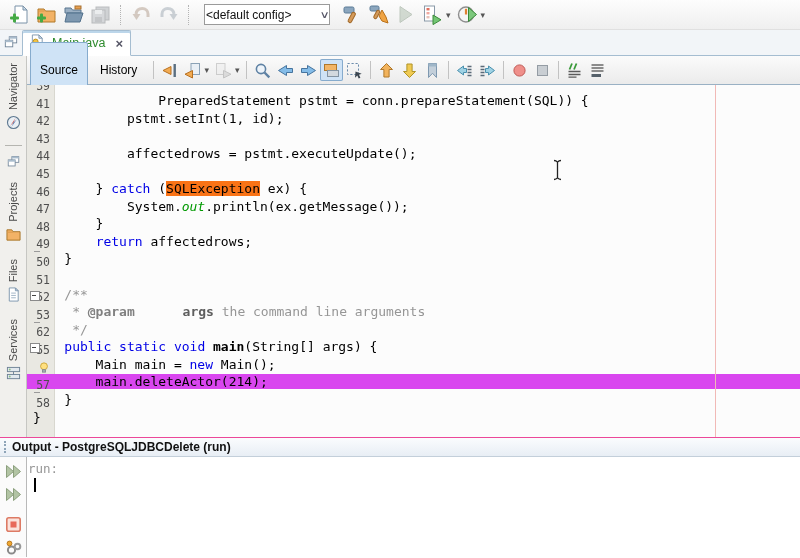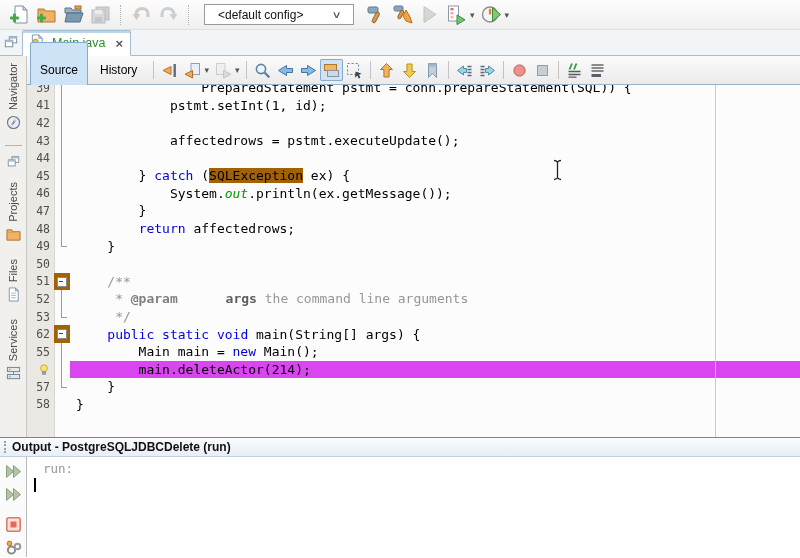--- a/index.html
+++ b/index.html
@@ -9,21 +9,21 @@
   
   .main-toolbar{position:absolute;left:0;top:0;width:100%;height:30px;
     background:linear-gradient(#fdfdfd,#efefef);border-bottom:1px solid #e0e0e0;
     display:flex;align-items:center;padding-left:6px;box-sizing:border-box;}
   .tbtn{width:27px;height:26px;display:flex;align-items:center;justify-content:center;flex:none;}
   .tbtn svg{width:21px;height:21px;}
   .tbtn.disabled{opacity:.55;filter:grayscale(.5);}
   .tb-sep{width:1px;height:20px;border-left:1px dotted #b4b4b4;margin:0 6px;flex:none;}
   .dd-arrow{font-size:9px;color:#555;margin:0 3px 0 0;flex:none;}
   .combo{width:122px;height:19px;background:#fff;border:1px solid #9a9a9a;margin:0 8px;
-    display:flex;align-items:center;justify-content:space-between;padding:0 13px;
+    display:flex;align-items:center;justify-content:space-between;padding:0 1px;
     font-size:12px;color:#111;flex:none;}
   .combo .chev{color:#556;font-size:10px;transform:scaleX(1.4);}
 
   
   .tab-row{position:absolute;left:0;top:30px;width:100%;height:26px;background:#f2f5f8;
     border-bottom:1px solid #a5bdd1;display:flex;align-items:flex-end;box-sizing:border-box;}
   .dock-btn{width:22px;height:20px;display:flex;align-items:center;justify-content:center;margin-bottom:3px;}
   .dock-btn svg{width:14px;height:14px;}
   .tab{height:24px;background:#fff;border:1px solid #a5bdd1;border-bottom:1px solid #fff;
     display:flex;align-items:center;gap:7px;padding:0 7px;position:relative;top:1px;
@@ -52,53 +52,53 @@
   .etbtn.selected{background:#cfe3f6;box-shadow:inset 0 0 0 1px #86abcd;}
   .etbtn.disabled{opacity:.5;filter:grayscale(.8);}
   .et-sep{width:1px;height:18px;background:#c2c2c2;margin:0 4px;flex:none;}
 
   
   .editor{position:absolute;left:27px;top:85px;right:0;height:352px;background:#fcfcfc;overflow:hidden;}
   .gutter-bg{position:absolute;left:0;top:0;bottom:0;width:27px;background:#e9e8e2;border-right:1px solid #d8d7cf;}
   .fold-bg{position:absolute;left:28px;top:0;bottom:0;width:15px;background:#fcfcfc;}
   .margin-line{position:absolute;left:688px;top:0;bottom:0;width:1px;background:#f1b9b6;}
   .code-rows{position:absolute;left:0;top:-6px;right:0;}
-  .row{display:flex;height:17.6px;font:13px "DejaVu Sans Mono",monospace;white-space:pre;align-items:center;}
+  .row{display:flex;height:17.6px;font:13px "DejaVu Sans Mono",monospace;white-space:pre;align-items:center;flex-direction:column;}
   .gut{width:27px;flex:none;align-self:stretch;display:flex;align-items:center;justify-content:flex-end;
        padding-right:4px;box-sizing:border-box;color:#4f4f4f;font-size:11.5px;font-family:"DejaVu Sans Mono",monospace;}
   .gut svg{width:12px;height:13px;}
   .fold{width:16px;flex:none;align-self:stretch;position:relative;}
   .fold.v::before{content:"";position:absolute;left:7px;top:0;bottom:0;border-left:1px solid #9a9a9a;}
   .fold.e::before{content:"";position:absolute;left:7px;top:0;height:52%;width:5px;
       border-left:1px solid #9a9a9a;border-bottom:1px solid #9a9a9a;}
   .fold.m::before{content:"";position:absolute;left:3px;top:4px;width:8px;height:8px;
       border:1px solid #8a8a8a;background:#fff;}
   .fold.m::after{content:"";position:absolute;left:5px;top:8px;width:4px;height:1px;background:#444;}
   .code{flex:1;align-self:stretch;display:flex;align-items:center;padding-left:6px;color:#000;}
   .row.current .code{background:#d946ef;}
   .k{color:#0000e6;} .f{color:#009900;font-style:italic;} .c{color:#969696;}
   .ct{color:#808080;font-weight:bold;} .cb{color:#5f5f5f;font-weight:bold;margin-left:40px;}
-  .m{background:#a16207;} .b{font-weight:normal;}
+  .m{background:#f97316;} .b{font-weight:bold;}
 
   .mouse-cursor{position:absolute;left:551px;top:159px;width:13px;height:22px;z-index:9;}
 
   
   .output{position:absolute;left:0;top:437px;width:100%;height:104px;border-top:1px solid #ec4899;
     background:#a21caf;box-sizing:border-box;}
   .out-header{height:18px;background:linear-gradient(#fafcfe,#e8eef5);border-bottom:1px solid #c3cfda;
     display:flex;align-items:center;font-size:12px;font-weight:bold;color:#111;padding-left:12px;position:relative;}
   .out-grip{position:absolute;left:4px;top:3px;height:12px;border-left:2px dotted #8ea4b8;}
   .out-body{display:flex;height:100px;}
   .out-toolbar{width:27px;flex:none;border-right:1px solid #b9b9b9;background:#fbfbfb;
     display:flex;flex-direction:column;align-items:center;padding-top:4px;gap:3px;box-sizing:border-box;}
   .out-btn{width:21px;height:20px;display:flex;align-items:center;justify-content:center;}
   .out-btn svg{width:17px;height:17px;}
   .out-btn.gap{margin-top:7px;}
   .out-content{flex:1;background:#fff;position:relative;font:12.5px "DejaVu Sans Mono",monospace;color:#989898;}
-  .out-line{position:absolute;left:16px;top:4px;}
+  .out-line{position:absolute;left:1px;top:4px;}
   .out-caret{position:absolute;left:7px;top:21px;width:2px;height:14px;background:#000;}
 </style>
 </head>
 <body>
 
 <div class="app">
 
   <div class="main-toolbar">
     <div style="display:flex;align-items:center;" id="tb-left">
         <span style="display: flex; align-items: center;">

